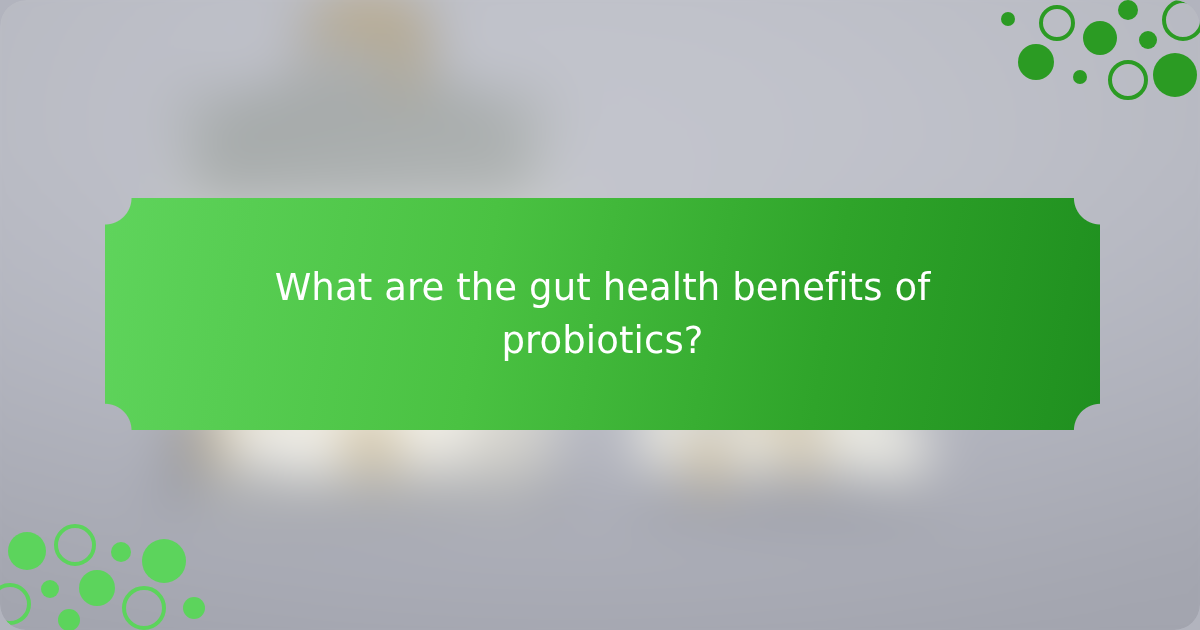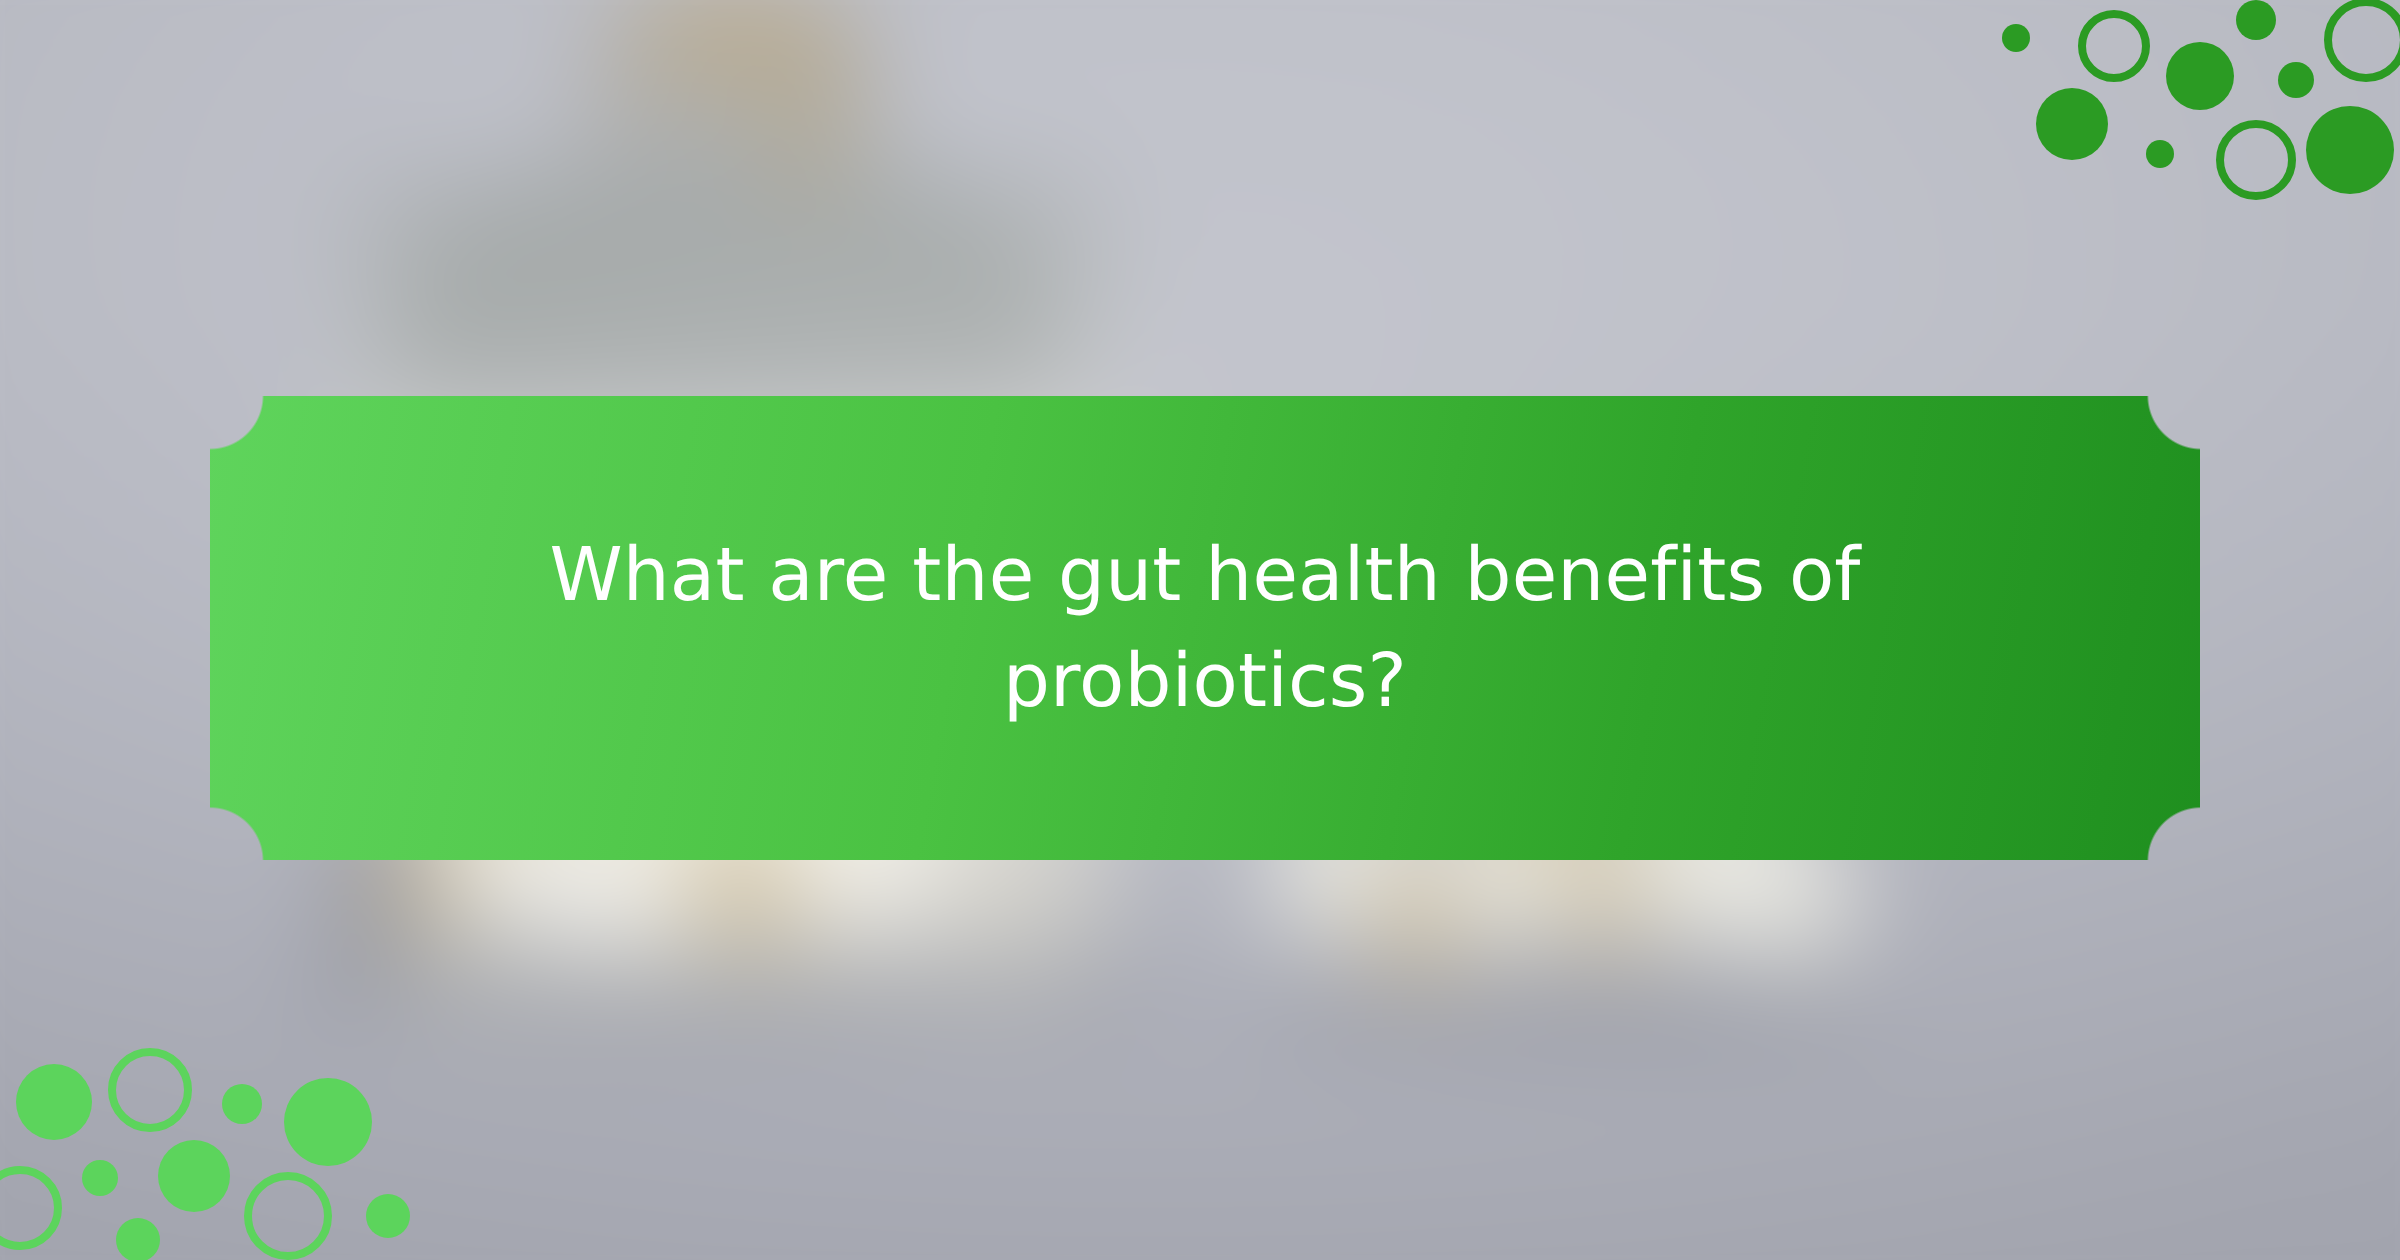--- a/index.html
+++ b/index.html
@@ -1,16 +1,16 @@
 <!DOCTYPE html>
 <html><head>
 <meta charset="utf-8">
 <title>Question Banner</title>
 <style>
-  * { margin: 0; padding: 0; box-sizing: border-box; }
+  * { margin: 0; padding: 0; box-sizing: border-box; border-radius: 26px; }
 
   html, body {
     width: 1200px;
     height: 630px;
     overflow: hidden;
   }
 
   body {
     font-family: "DejaVu Sans", sans-serif;
     background: #b2b4be;

